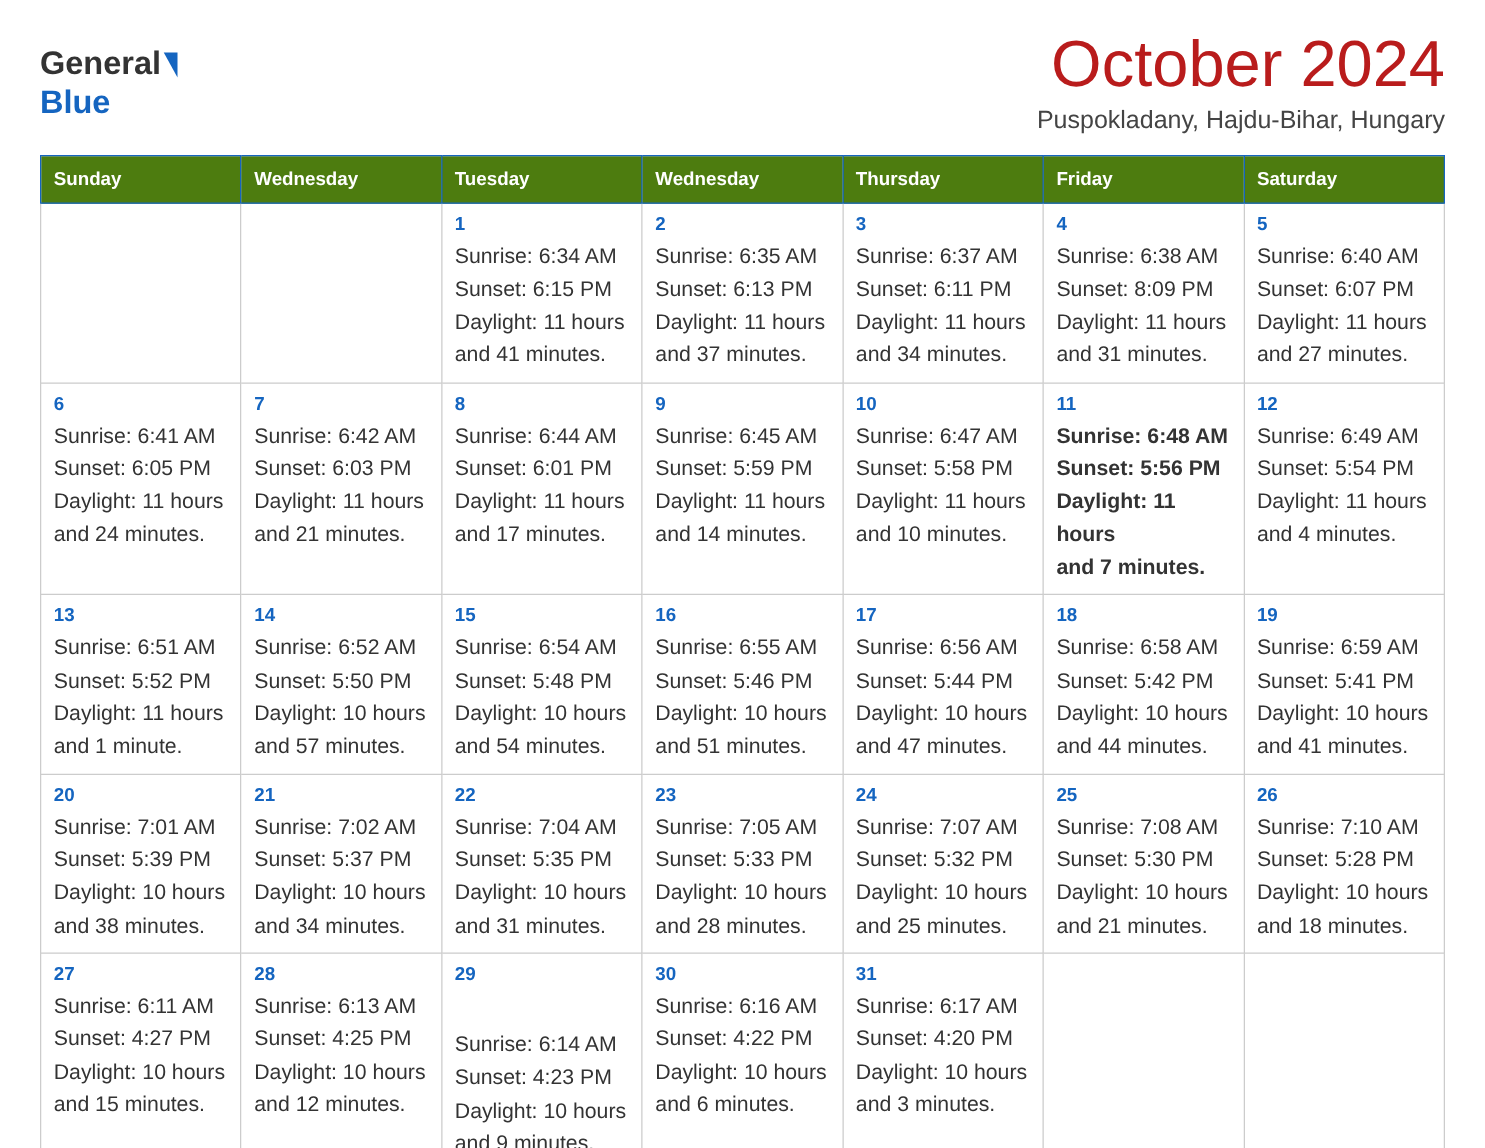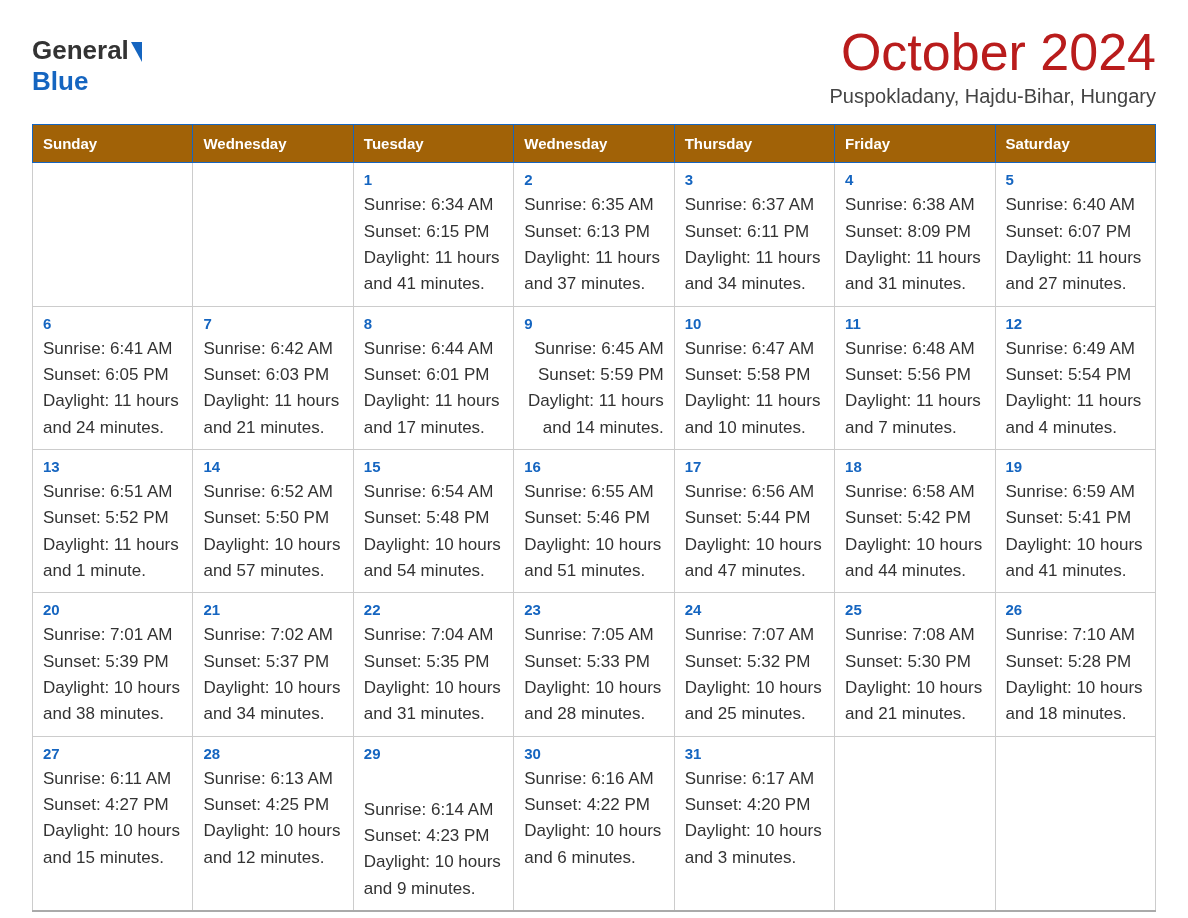--- a/index.html
+++ b/index.html
@@ -39,21 +39,21 @@
       font-size: 20px;
       color: #444;
       margin-top: 4px;
     }
     table {
       width: 100%;
       border-collapse: collapse;
       table-layout: fixed;
     }
     thead tr {
-      background-color: #a16207;
+      background-color: #4d7c0f;
     }
     thead th {
       color: #fff;
       font-size: 15px;
       font-weight: 600;
       padding: 10px 10px;
       text-align: left;
       border: 1px solid #1565C0;
     }
     tbody td {
@@ -185,35 +185,35 @@
         </td>
         <td>
           <span class="day-num">8</span>
           <div class="day-info" style="white-space: pre-line;">Sunrise: 6:44 AM
 Sunset: 6:01 PM
 Daylight: 11 hours
 and 17 minutes.</div>
         </td>
         <td>
           <span class="day-num">9</span>
-          <div class="day-info" style="white-space: pre-line; text-align: right;">Sunrise: 6:45 AM
+          <div class="day-info" style="white-space: pre-line;">Sunrise: 6:45 AM
 Sunset: 5:59 PM
 Daylight: 11 hours
 and 14 minutes.</div>
         </td>
         <td>
           <span class="day-num">10</span>
           <div class="day-info" style="white-space: pre-line;">Sunrise: 6:47 AM
 Sunset: 5:58 PM
 Daylight: 11 hours
 and 10 minutes.</div>
         </td>
         <td>
           <span class="day-num">11</span>
-          <div class="day-info" style="white-space: pre-line;">Sunrise: 6:48 AM
+          <div class="day-info" style="white-space: pre-line; font-weight: bold;">Sunrise: 6:48 AM
 Sunset: 5:56 PM
 Daylight: 11 hours
 and 7 minutes.</div>
         </td>
         <td>
           <span class="day-num">12</span>
           <div class="day-info" style="white-space: pre-line;">Sunrise: 6:49 AM
 Sunset: 5:54 PM
 Daylight: 11 hours
 and 4 minutes.</div>

